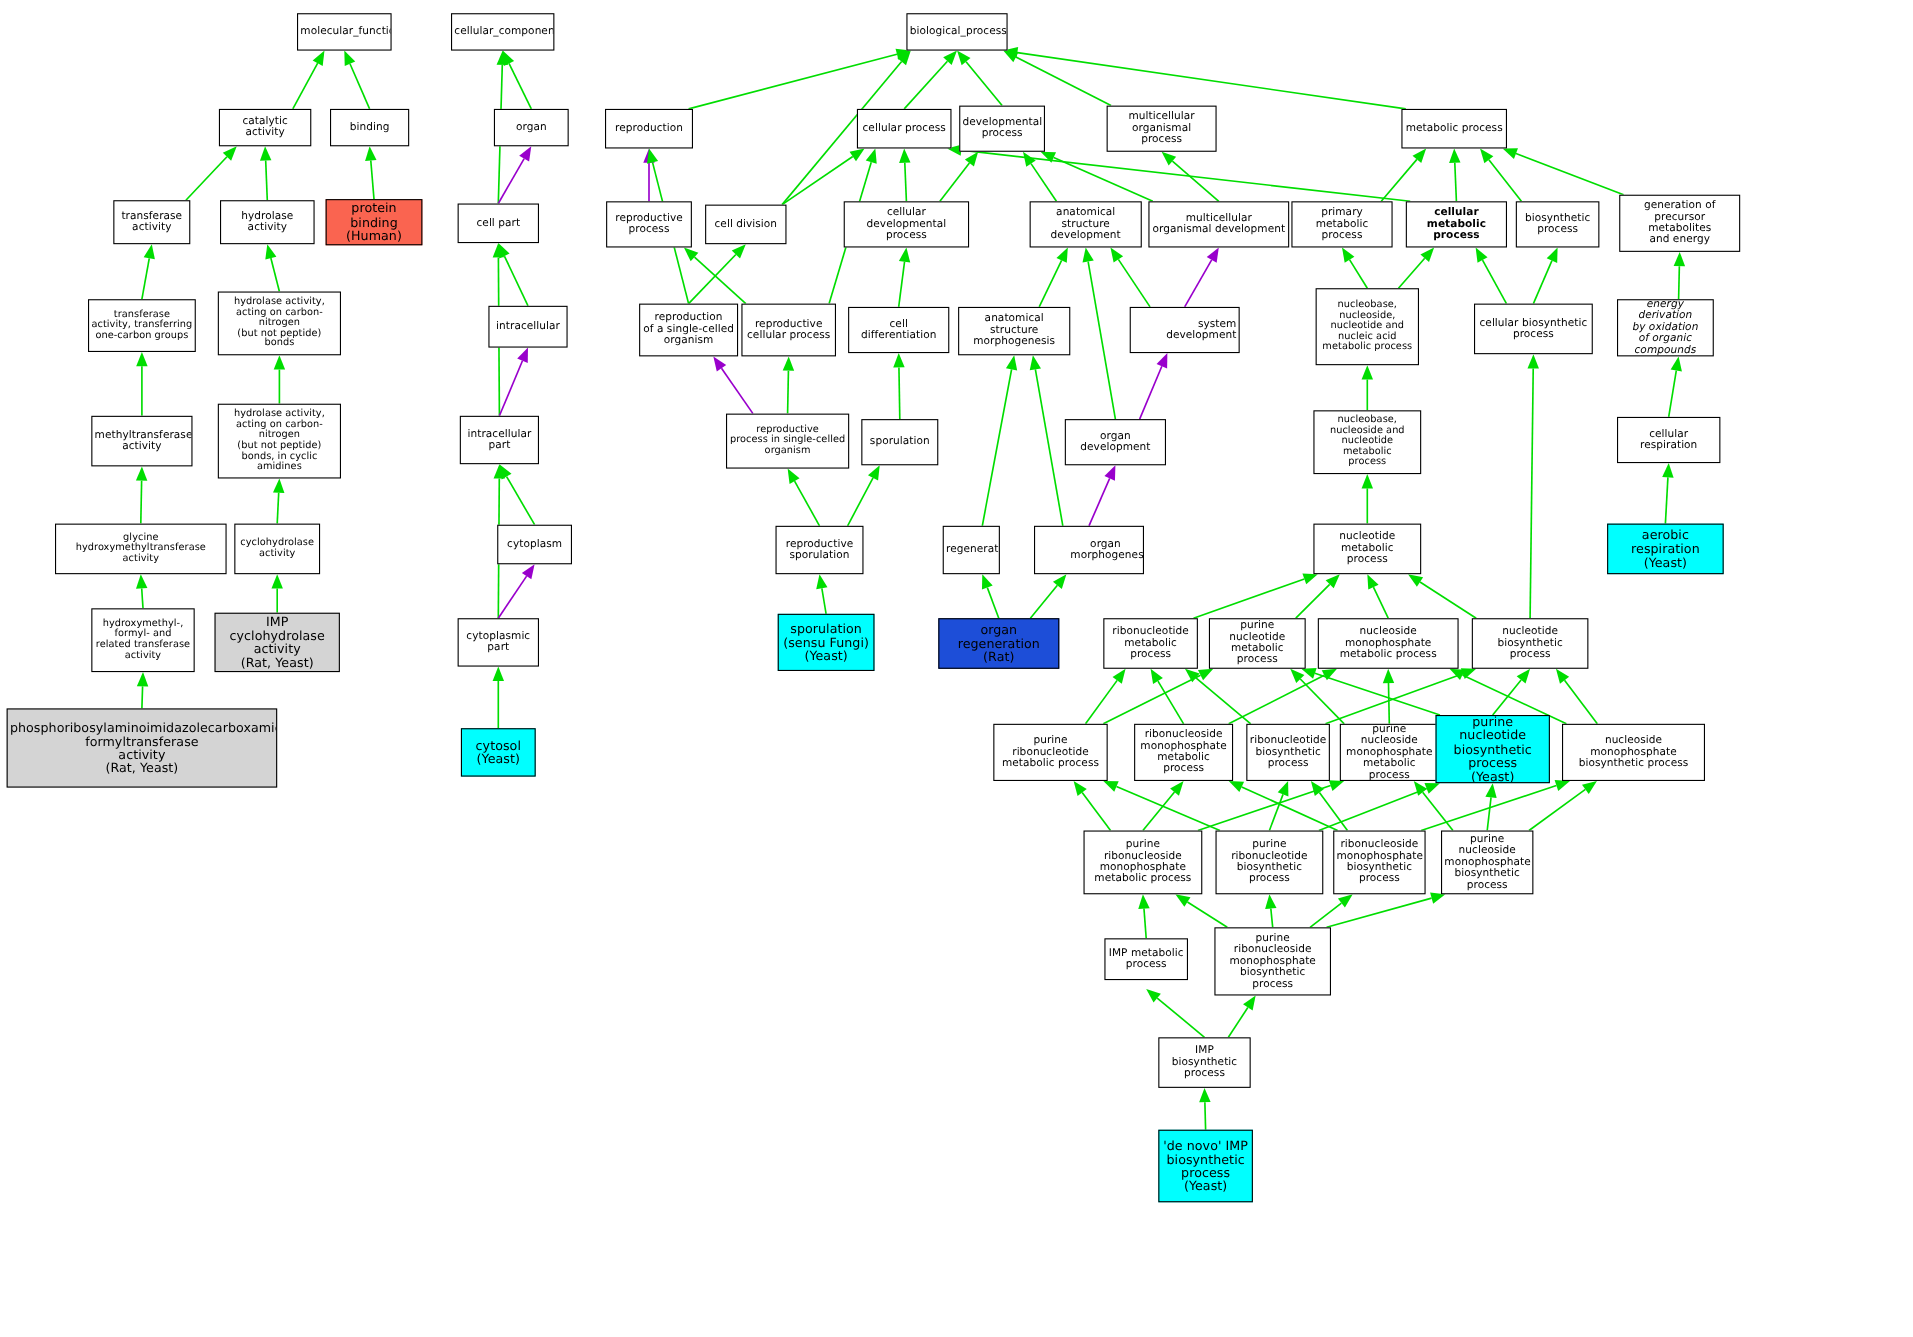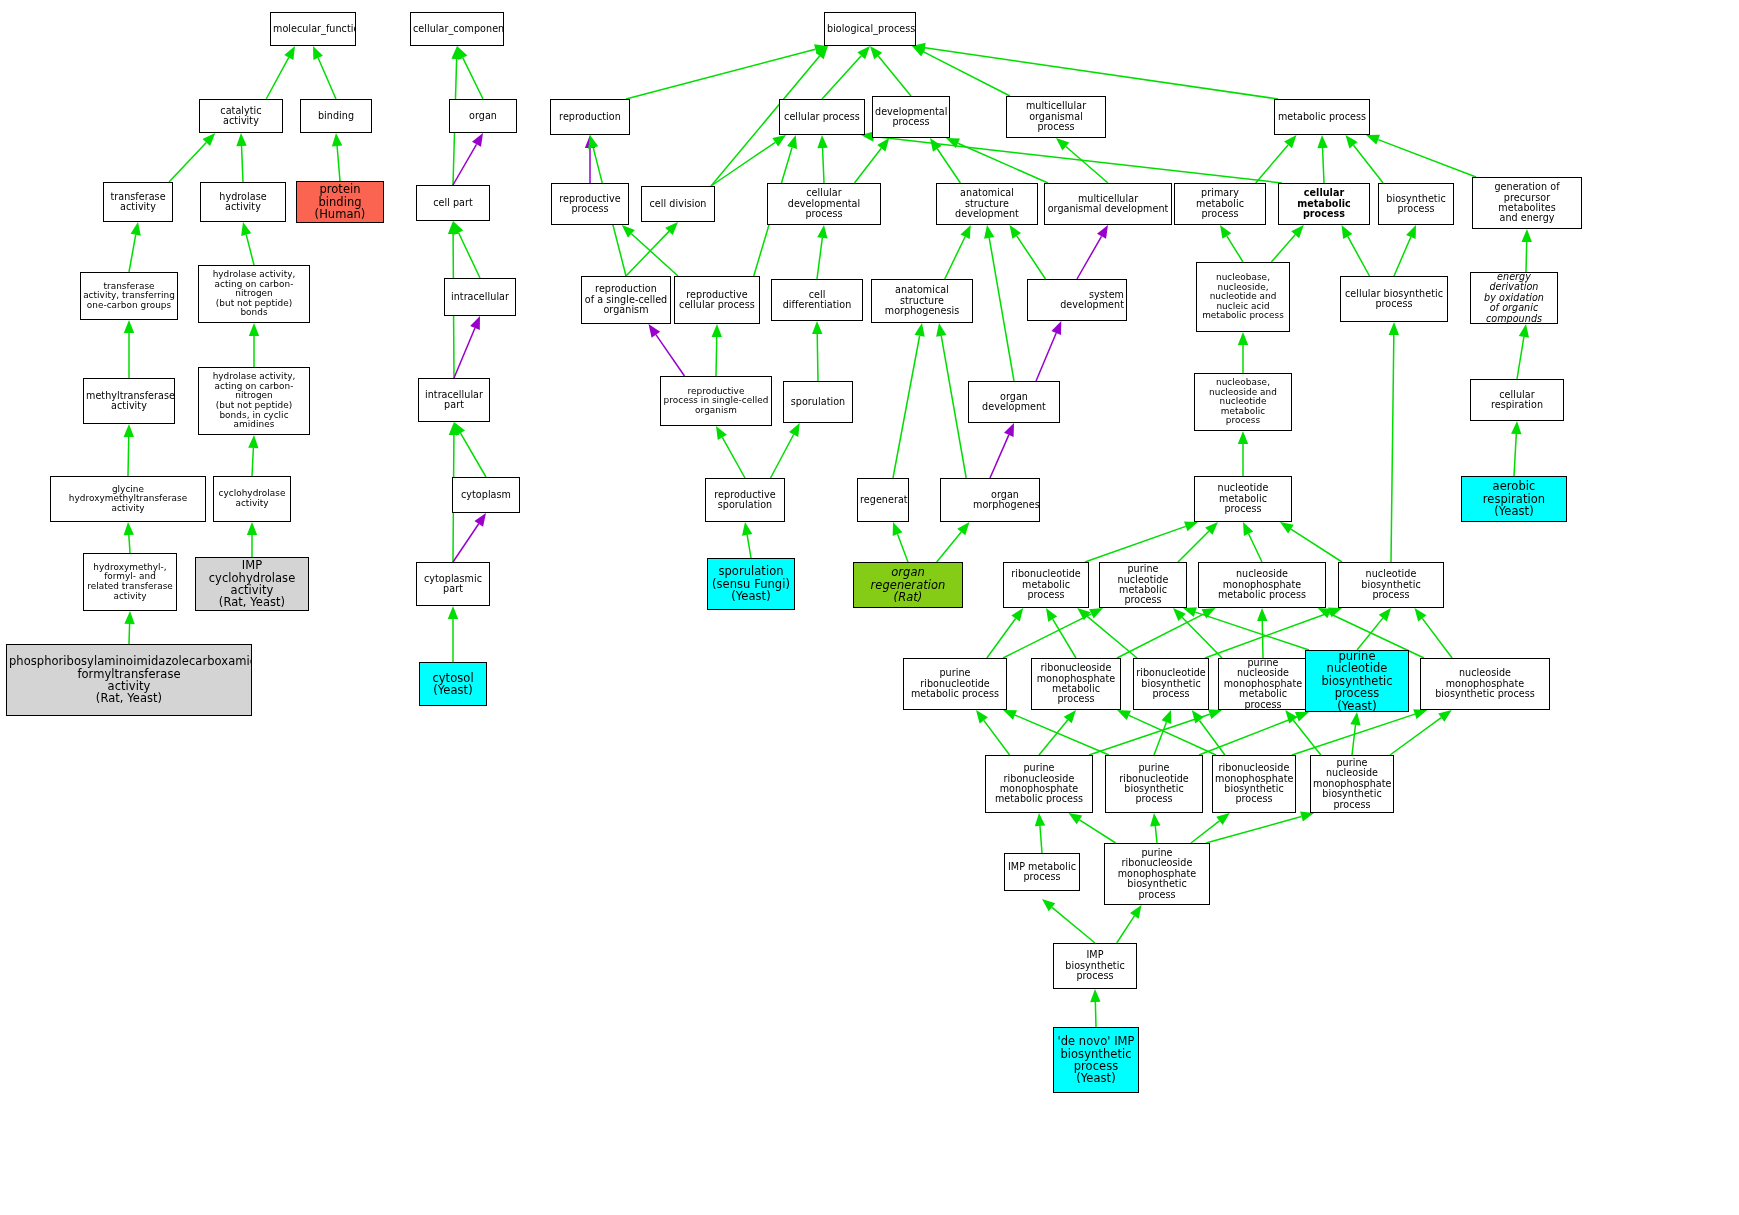--- a/index.html
+++ b/index.html
@@ -22,21 +22,21 @@
     letter-spacing:0.05px;
     padding:1px 2px;
     overflow:hidden;
     z-index:5;
   }
   .node span{display:block;width:100%;}
   .n-white{background:#ffffff;}
   .n-gray{background:#d4d4d4;}
   .n-cyan{background:#00ffff;}
   .n-orange{background:#fa6450;}
-  .n-yellow{background:#84cc16;font-style:italic;}
+  .n-yellow{background:#1d4ed8;}
   .mid{font-size:11.5px;}
   .sm{font-size:9.6px;}
   .xs{font-size:8.9px;}
 </style>
 </head>
 <body>
 
 <div id="canvas">
   <svg class="edges" id="edge-svg" xmlns="http://www.w3.org/2000/svg">
       <g>

